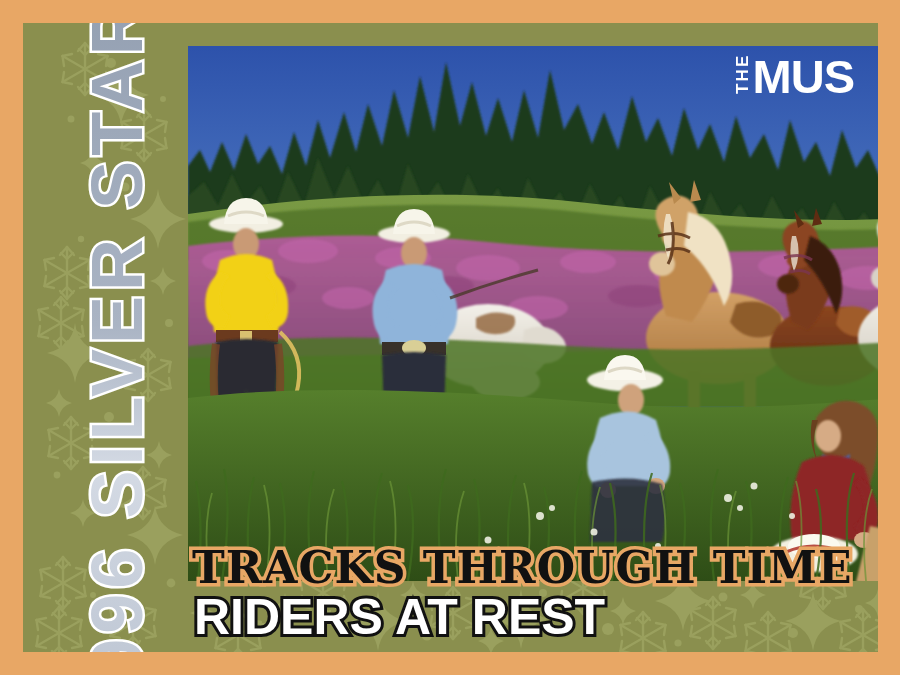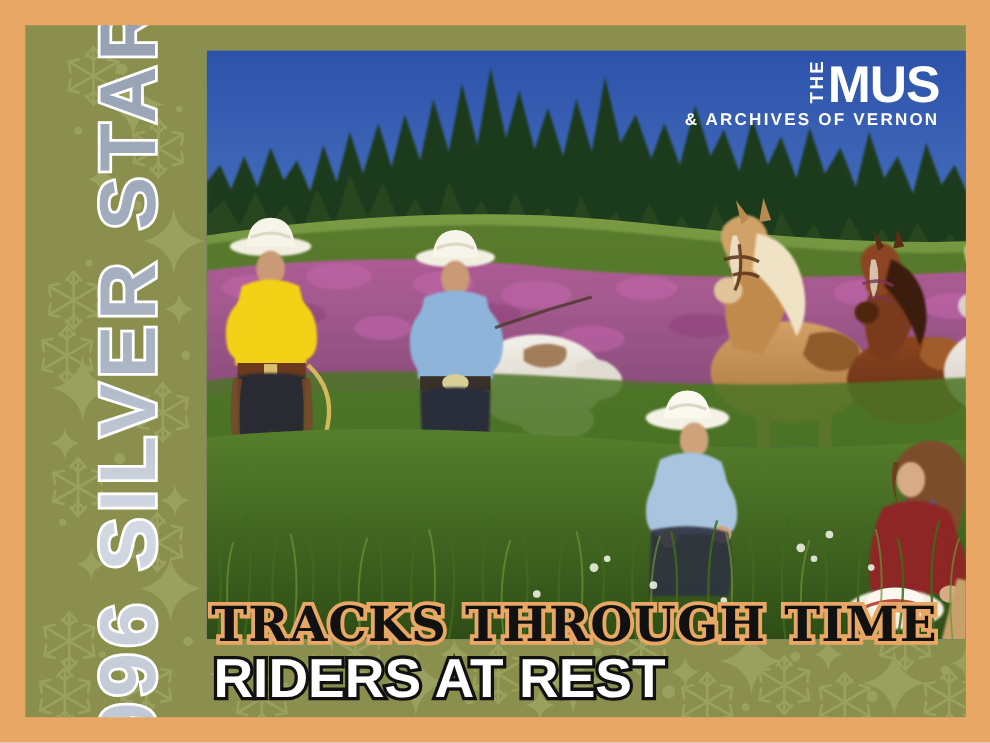--- a/index.html
+++ b/index.html
@@ -545,21 +545,20 @@
           <circle cx="604" cy="470" r="3"></circle>
         </g>
       </svg>
     </div>
 
     <div id="museum-logo">
       <div class="logo-row1">
         <span class="logo-the">THE</span>
         <span class="logo-mus">MUS</span>
       </div>
-      <div class="logo-row2">&amp; ARCHIVES OF VERNON</div>
     </div>
 
     <div id="title-block">
       <svg width="735" height="120" viewBox="0 0 735 120" xmlns="http://www.w3.org/2000/svg">
         <text x="4" y="42" font-family="'DejaVu Serif', serif" font-size="44" font-weight="bold" letter-spacing="1" fill="#111111" stroke="#e8a765" stroke-width="7" paint-order="stroke fill">TRACKS THROUGH TIME</text>
         <text x="6" y="93" font-family="'Liberation Sans', sans-serif" font-size="50" font-weight="bold" letter-spacing="0" fill="#ffffff" stroke="#111111" stroke-width="6" paint-order="stroke fill" style="font-stretch:condensed">RIDERS AT REST</text>
       </svg>
     </div>
 
   </div>

